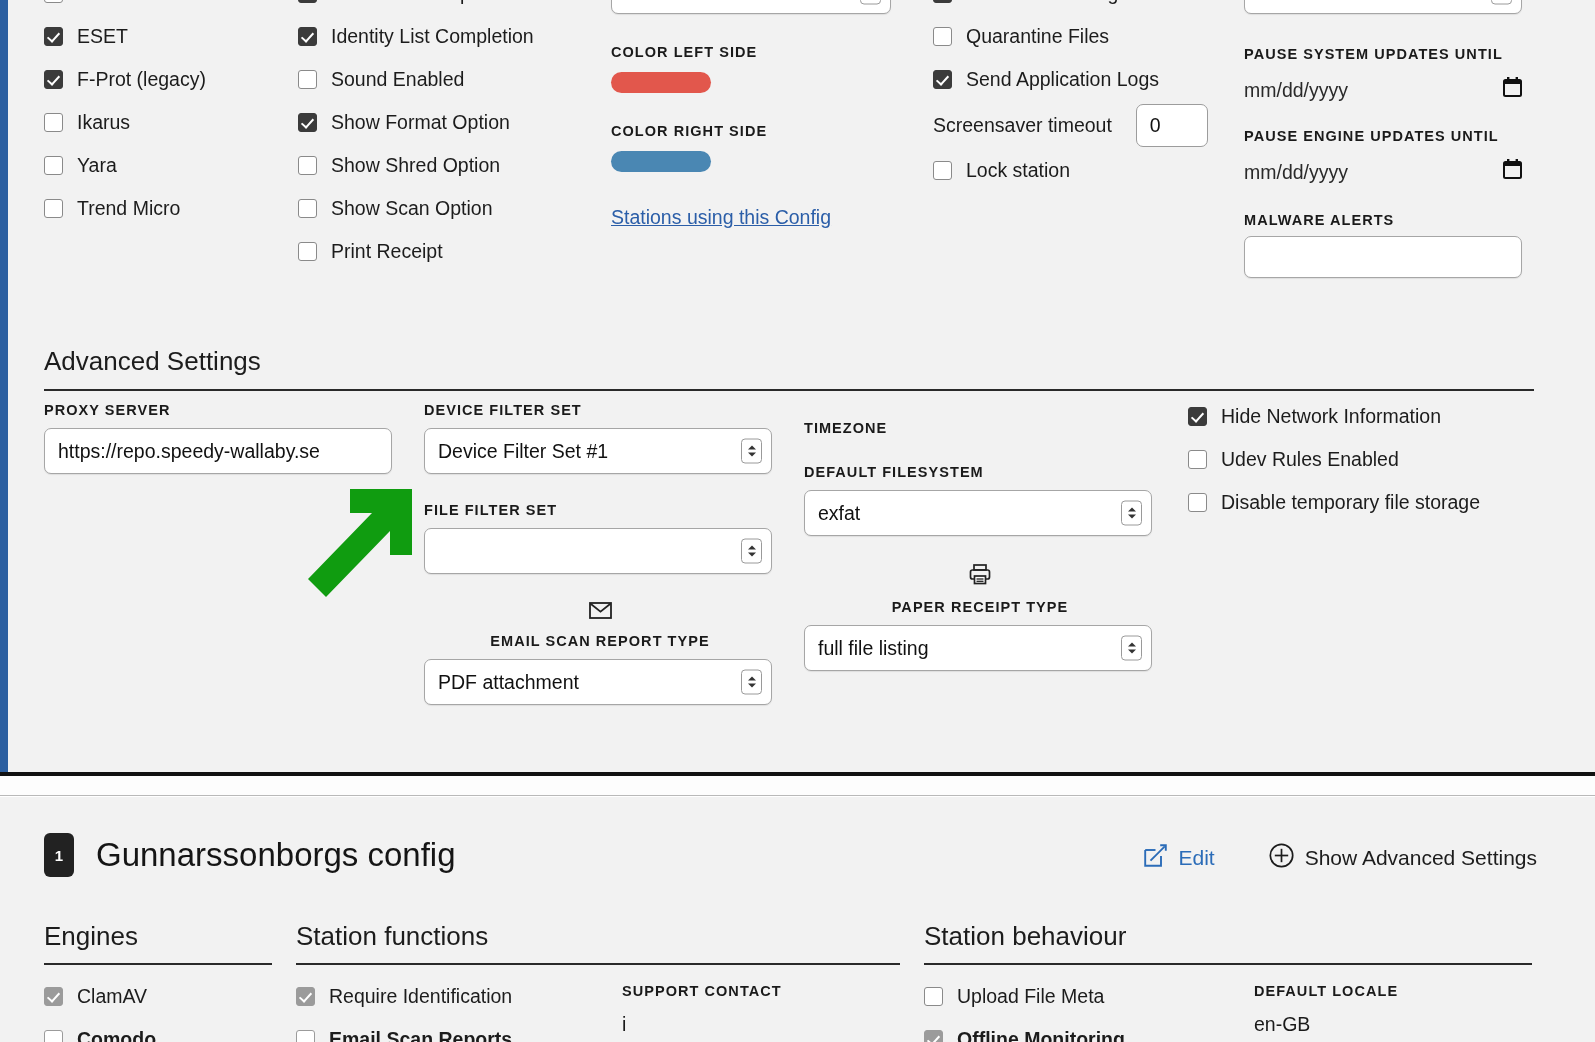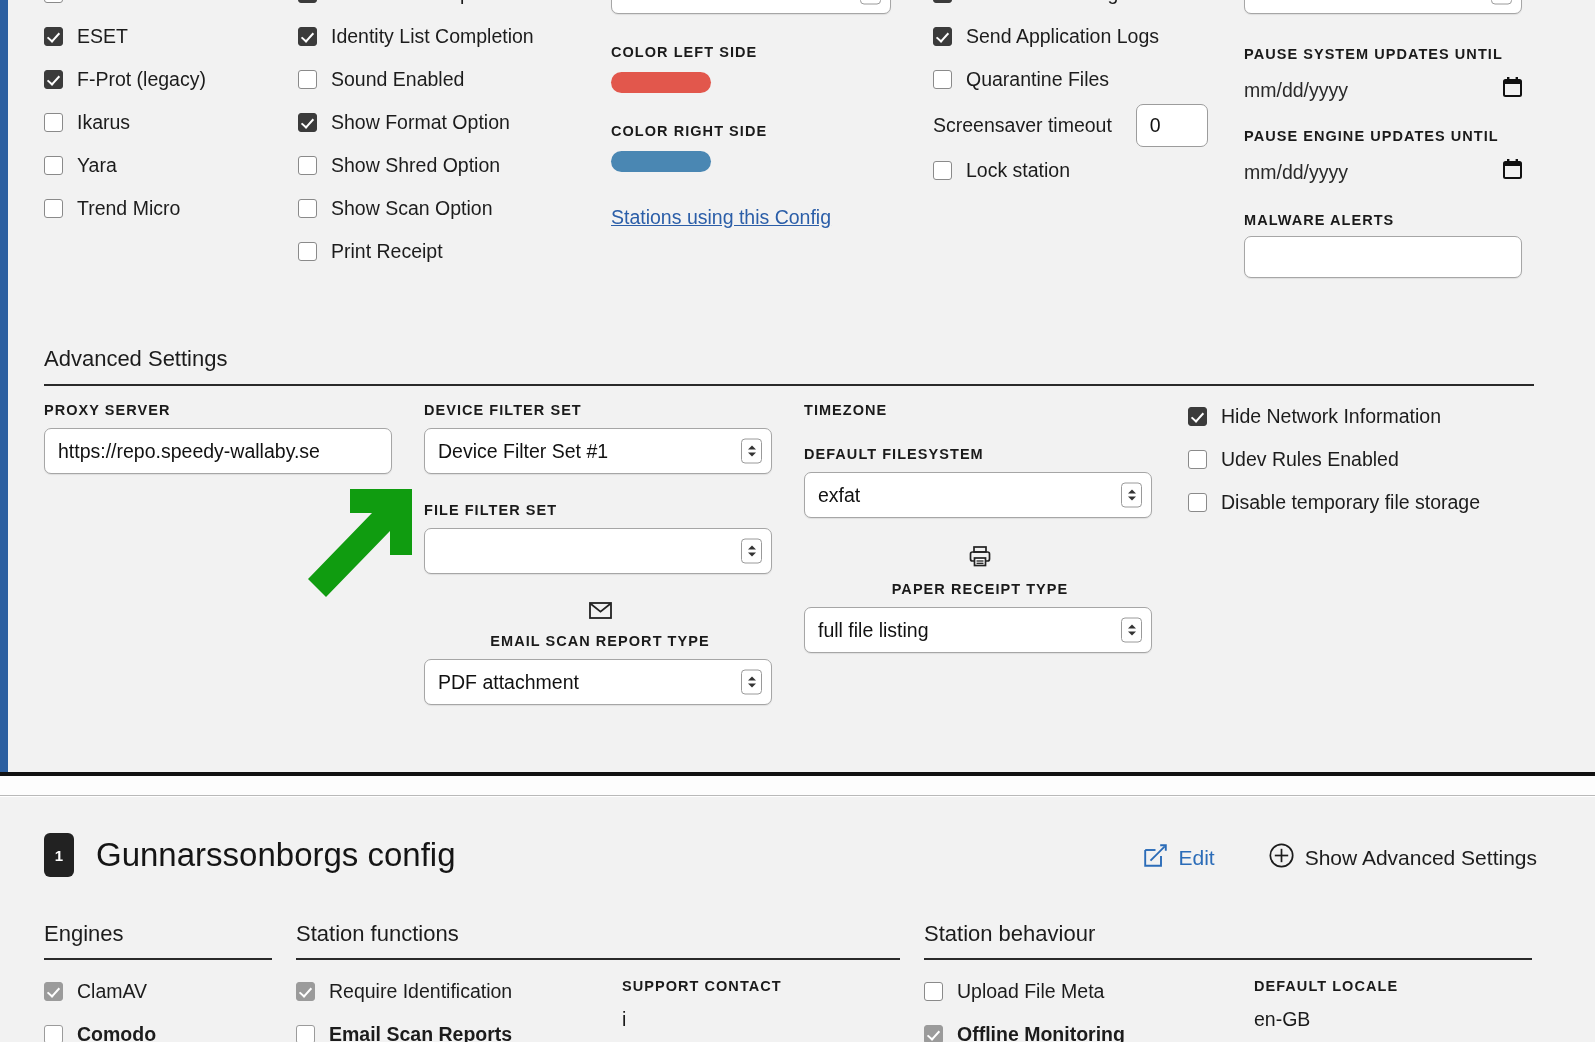--- a/index.html
+++ b/index.html
@@ -90,21 +90,21 @@
   .link {
     font-size:19.5px; color:#2b5ea8; text-decoration:underline; cursor:pointer;
     white-space:nowrap;
   }
 
   .date-field {
     display:flex; align-items:flex-end; justify-content:space-between;
     width:278px; height:34px; font-size:19.5px; color:#2a2a2a;
   }
 
-  .section-title { font-size:22px; color:#1c1c1c; }
+  .section-title { font-size:26px; color:#1c1c1c; }
   .rule { height:1.6px; background:#2a2a2a; width:100%; }
 
   .num-box {
     width:72px; height:43px; background:#fff; border:1.6px solid #9c9c9c;
     border-radius:7px; display:flex; align-items:center; padding-left:13px;
     font-size:19.5px; color:#111;
   }
 
   .clip-top { overflow:hidden; }
 
@@ -202,26 +202,26 @@
 
       <div class="link" style="margin-top:34px;">Stations using this Config</div>
     </div>
 
     <div class="col clip-top" style="left:925px; top:-28px; width:300px;">
       <div class="chk-row">
         <span class="chk on"></span>
         <span class="chk-label">Offline Monitoring</span>
       </div>
       <div class="chk-row">
+        <span class="chk"></span>
+        <span class="chk-label">Quarantine Files</span>
+      </div>
+      <div class="chk-row">
         <span class="chk on"></span>
         <span class="chk-label">Send Application Logs</span>
-      </div>
-      <div class="chk-row">
-        <span class="chk"></span>
-        <span class="chk-label">Quarantine Files</span>
       </div>
       <div style="display:flex; align-items:center; height:48px; gap:24px;">
         <span class="chk-label">Screensaver timeout</span>
         <span class="num-box">0</span>
       </div>
       <div class="chk-row">
         <span class="chk"></span>
         <span class="chk-label">Lock station</span>
       </div>
     </div>
@@ -302,21 +302,21 @@
       </div>
       <div class="select-box" style="margin-top:10px; width:348px; height:46px;">
         <span>PDF attachment</span>
         <span class="stepper">
             <i class="up"></i>
             <i class="dn"></i>
           </span>
       </div>
     </div>
 
-    <div class="col" style="left:796px; top:402px; width:352px;">
+    <div class="col" style="left:796px; top:420px; width:352px;">
       <div class="flabel">TIMEZONE</div>
 
       <div class="flabel" style="margin-top:28px;">DEFAULT FILESYSTEM</div>
       <div class="select-box" style="margin-top:10px; width:348px; height:46px;">
         <span>exfat</span>
         <span class="stepper">
             <i class="up"></i>
             <i class="dn"></i>
           </span>
       </div>

